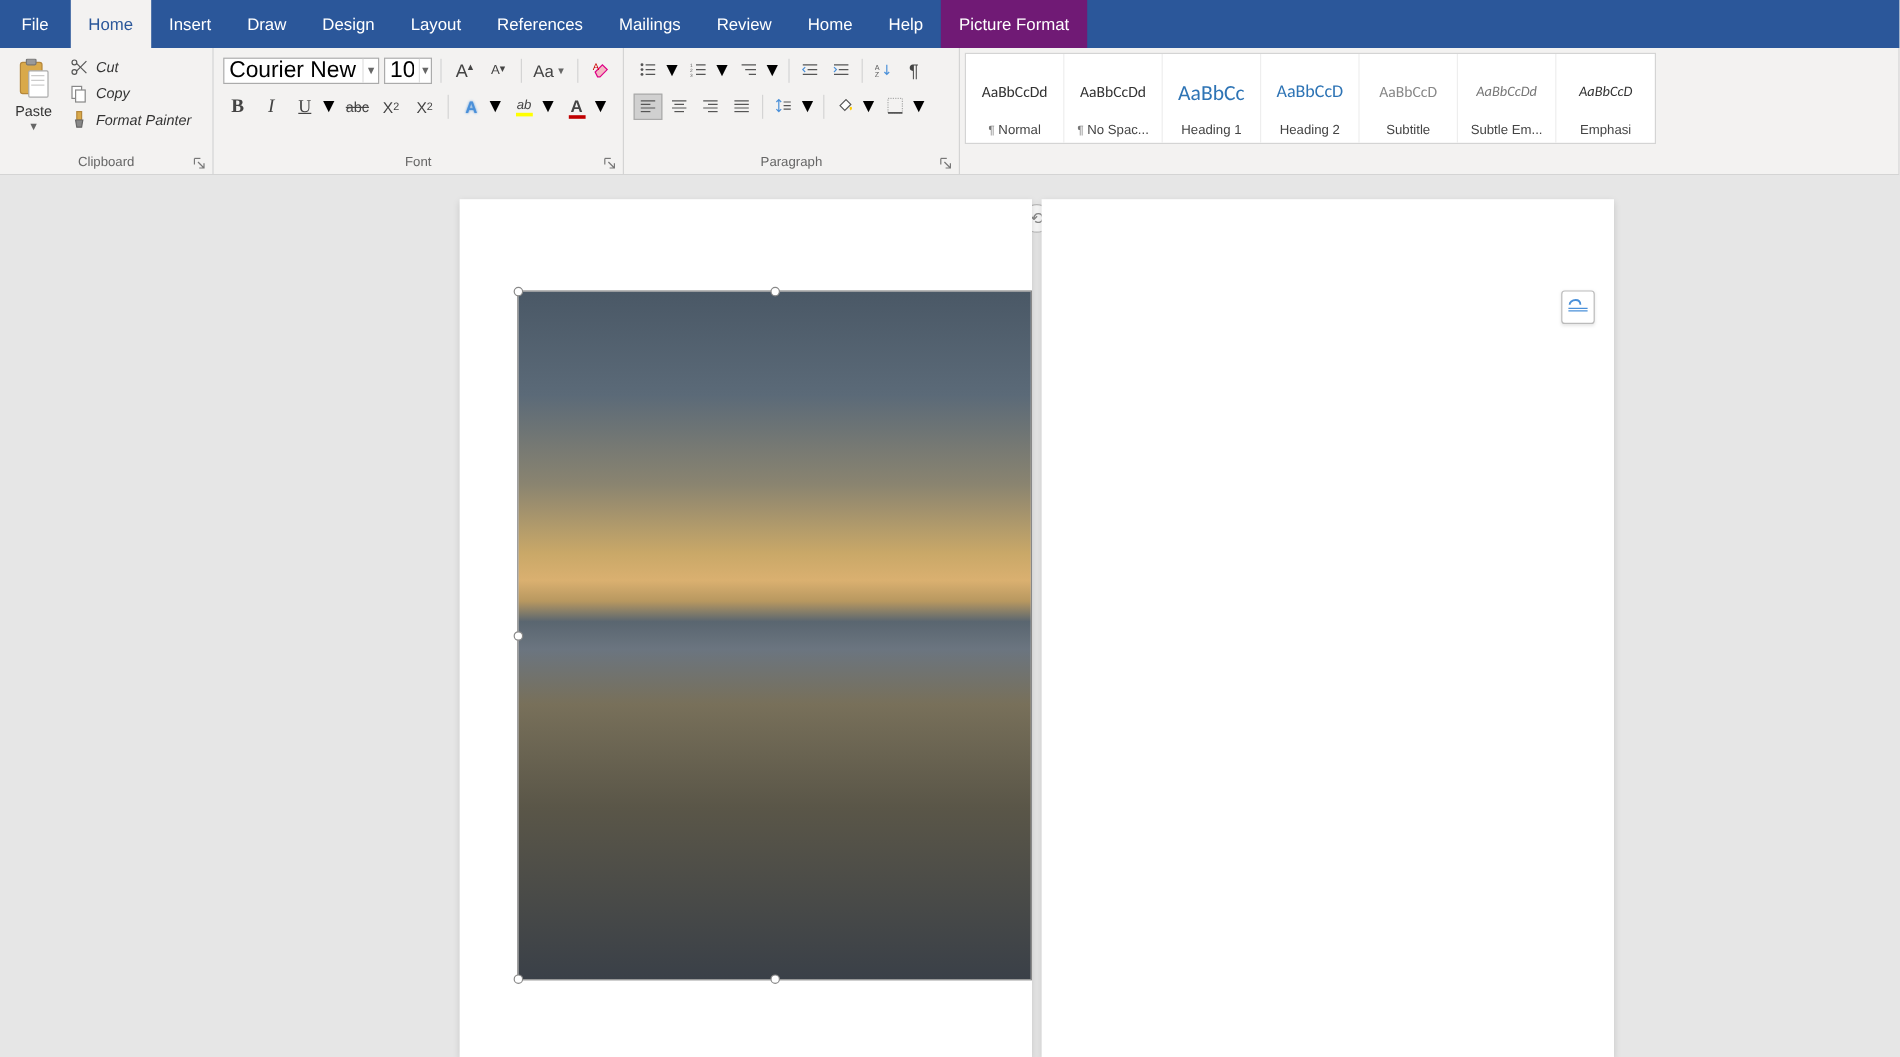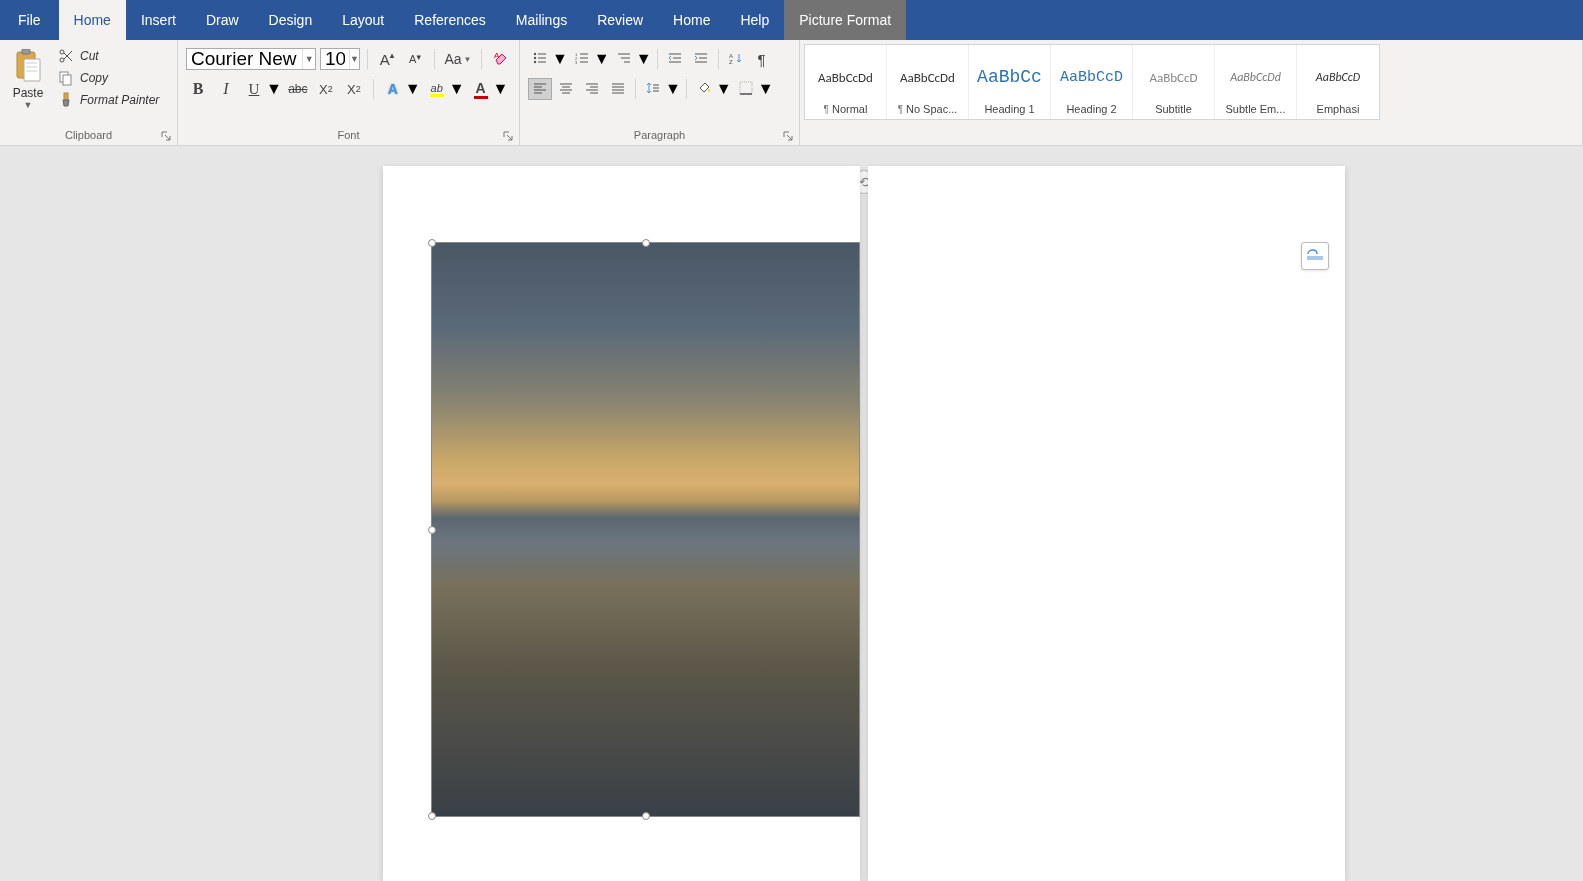--- a/index.html
+++ b/index.html
@@ -3,21 +3,21 @@
 <meta charset="utf-8">
 <style>
 * { box-sizing: border-box; margin: 0; padding: 0; font-family: "Segoe UI", Arial, sans-serif; }
 body { background: #e6e6e6; overflow: hidden; width: 1583px; height: 881px; }
 
 
 .menubar { background: #2b579a; height: 40px; display: flex; align-items: stretch; color: #fff; font-size: 14px; }
 .menubar .tab { padding: 0 15px; display: flex; align-items: center; cursor: pointer; }
 .menubar .tab.file { padding: 0 18px; }
 .menubar .tab.active { background: #f3f2f1; color: #2b579a; }
-.menubar .tab.context { background: #737373; text-align: center; }
+.menubar .tab.context { background: #701a75; text-align: center; }
 .menubar .tell-me { display: flex; align-items: center; margin-left: 20px; gap: 10px; }
 .menubar .tell-me svg { width: 16px; height: 16px; }
 
 
 .ribbon { background: #f3f2f1; border-bottom: 1px solid #d4d4d4; display: flex; height: 106px; }
 .group { border-right: 1px solid #d4d4d4; display: flex; flex-direction: column; }
 .group-body { flex: 1; display: flex; padding: 4px 6px; align-items: flex-start; }
 .group-label-row { display: flex; align-items: center; justify-content: center; position: relative; height: 20px; }
 .group-label { font-size: 11px; color: #666; text-align: center; flex: 1; }
 .dialog-launcher { position: absolute; right: 4px; bottom: 2px; width: 14px; height: 14px; cursor: pointer; display:flex; align-items:center; justify-content:center;}
@@ -62,21 +62,21 @@
 .btn.active { background: #d0d0d0; border: 1px solid #aaa; }
 .align-ic { width:14px; height:12px; }
 
 
 .styles-group .group-body { padding: 0; }
 .styles-gallery { display: flex; height: 76px; border: 1px solid #d4d4d4; background: #fff; margin: 4px 0 0 4px; }
 .style-item { width: 82px; border-right: 1px solid #eee; display: flex; flex-direction: column; align-items: center; justify-content: space-between; padding: 6px 2px 4px; cursor: pointer; }
 .style-item:last-child { border-right: none; }
 .style-preview { font-family: Calibri, sans-serif; color: #333; flex:1; display:flex; align-items:center;}
 .style-name { font-size: 11px; color: #444; white-space: nowrap; overflow: hidden; text-overflow: ellipsis; max-width: 78px; display:flex; align-items:center; gap:2px;}
-.style-preview.heading { color: #2e74b5; font-family: Liberation Mono, monospace; }
+.style-preview.heading { color: #2e74b5; }
 .style-preview.title { font-size: 30px; font-weight: 300; letter-spacing: 1px; }
 .style-preview.subtitle { color: #888; }
 .style-preview.emphasis-subtle { font-style: italic; color: #777; }
 .style-preview.emphasis { font-style: italic; }
 .pilcrow { font-size: 10px; color: #777; margin-right: 1px; }
 
 
 .doc-area { position: absolute; top: 146px; left: 0; right: 0; bottom: 0; background: #e6e6e6; overflow: hidden; }
 .page { position: absolute; background: #fff; box-shadow: 0 2px 6px rgba(0,0,0,0.15); }
 .page1 { left: 383px; top: 20px; width: 477px; height: 715px; }

